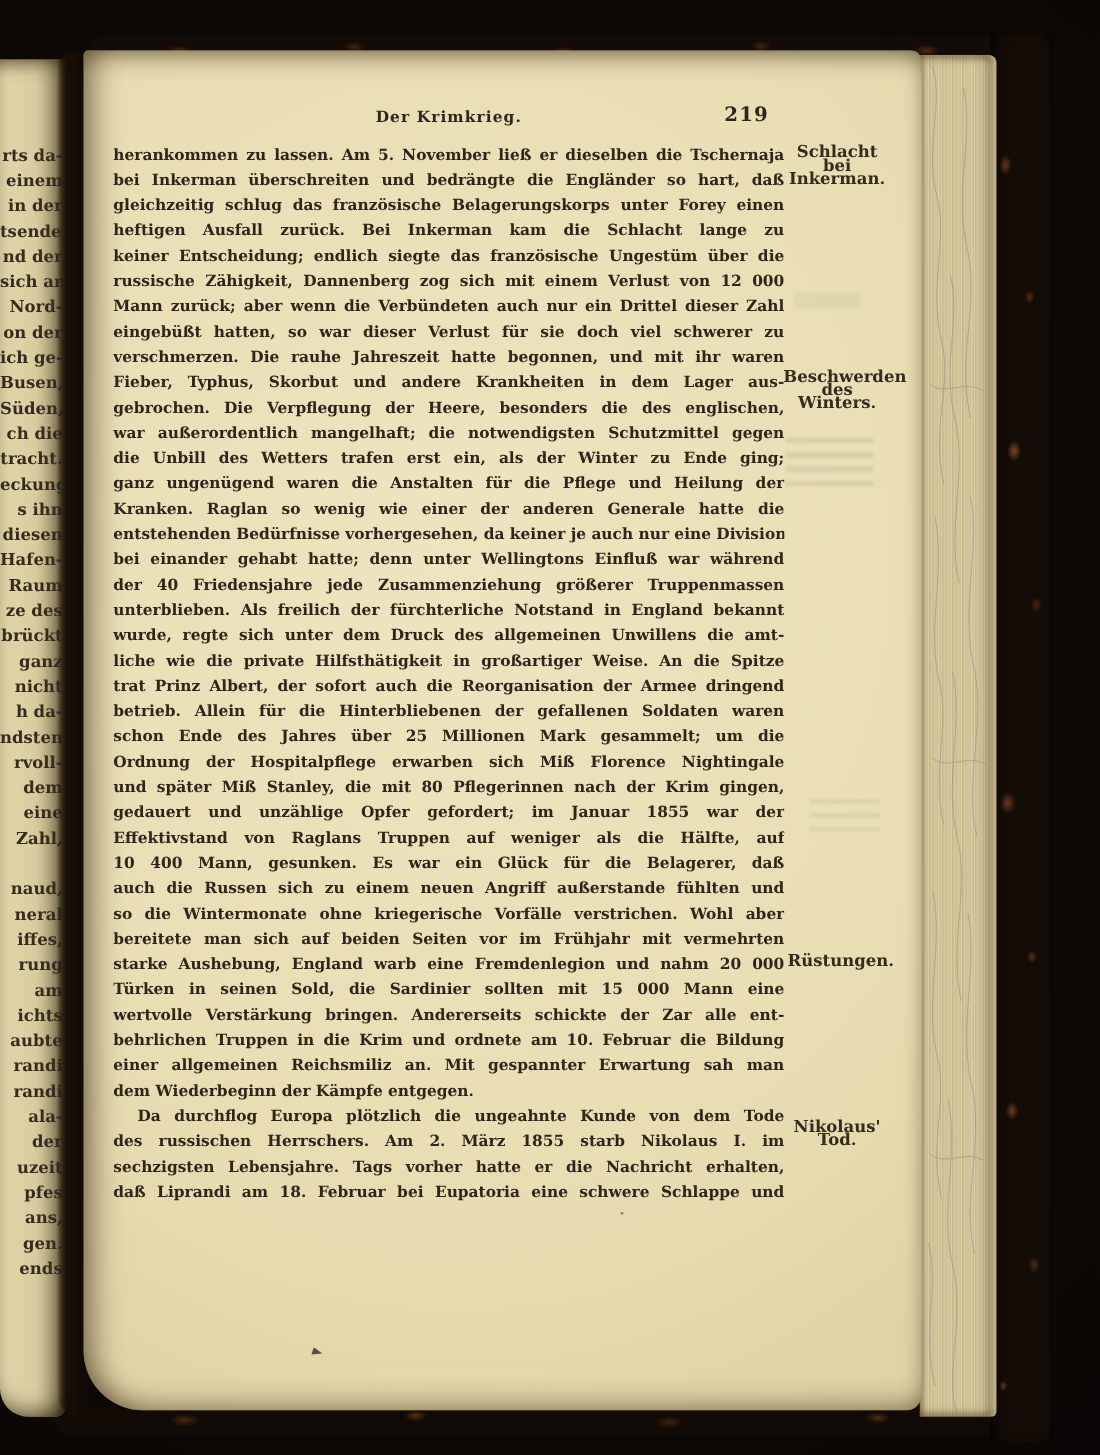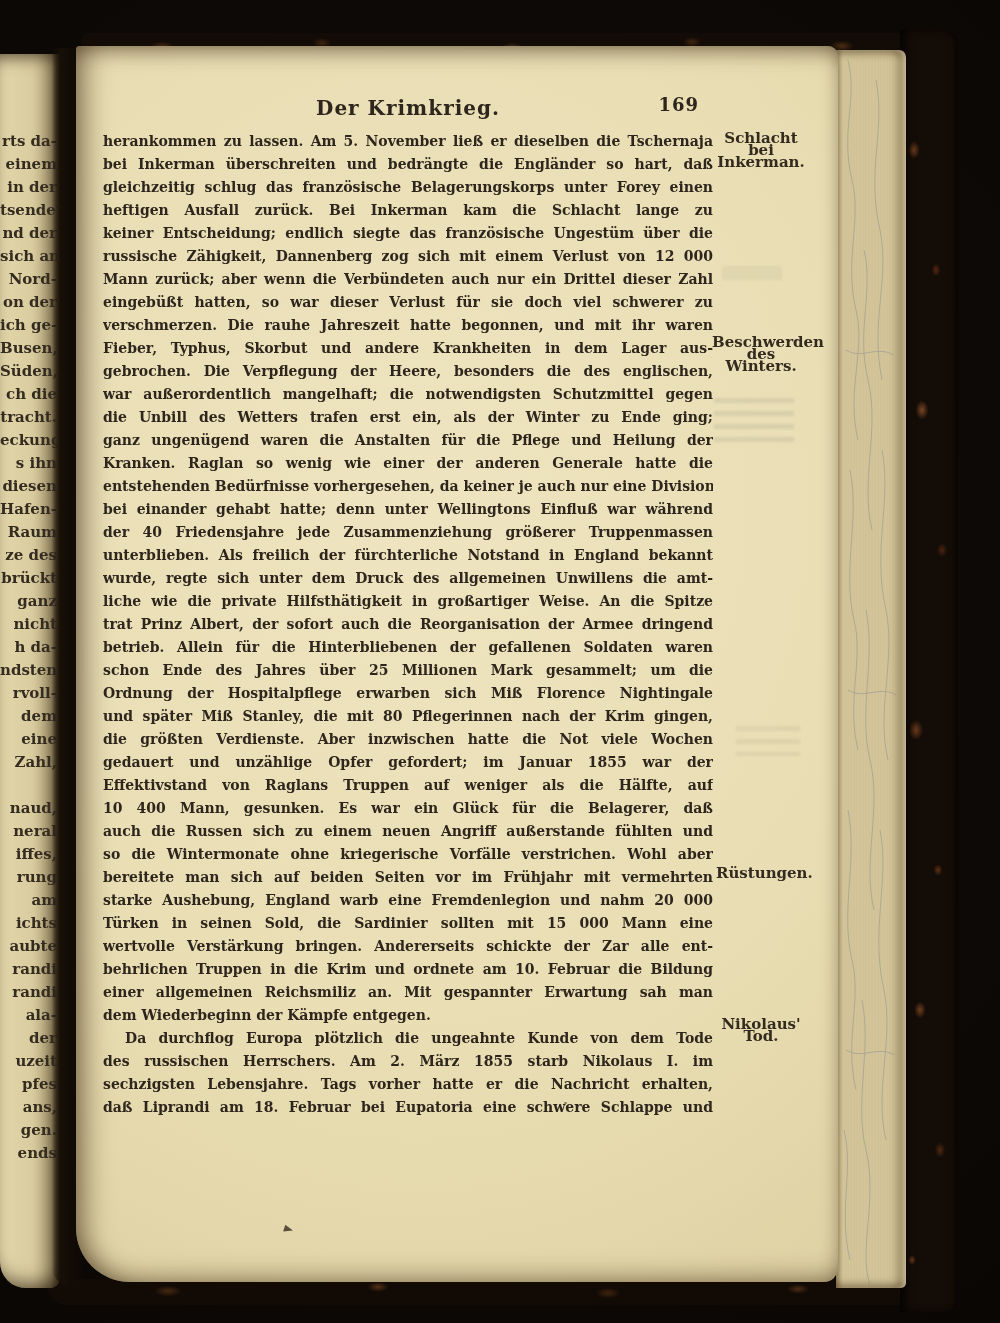--- a/index.html
+++ b/index.html
@@ -93,21 +93,21 @@
     background: radial-gradient(120% 85% at 45% 38%, #eee4c0 0%, #e8ddb2 55%, #ddd0a2 90%, #d4c697 100%);
     border-radius: 4px 10px 14px 54px;
     box-shadow: inset 22px 0 26px -12px rgba(55,35,12,0.5),
                 inset 0 18px 22px -14px rgba(55,35,12,0.55),
                 inset -12px 0 20px -14px rgba(55,35,12,0.3),
                 inset 0 -20px 26px -16px rgba(55,35,12,0.4);
     color: #2e261c;
   }
 
   .page-header { position: absolute; left: 27px; top: 50px; width: 610px; text-align: center; }
-  .running-title { font-size: 20px; font-weight: bold; letter-spacing: 1px; }
+  .running-title { font-size: 14px; font-weight: bold; letter-spacing: 1px; }
   .page-number { position: absolute; right: 14px; top: -2px; font-size: 18px; font-weight: bold; letter-spacing: 1px; }
 
   .body-text { position: absolute; left: 27px; top: 84px; width: 610px;
     font-size: 14px; font-weight: bold; line-height: 23px; overflow: hidden; }
   .body-text .line { text-align: justify; text-align-last: justify; height: 23px; white-space: nowrap; }
   .body-text .line.flush { text-align-last: left; }
   .body-text .line.indent { text-indent: 22px; }
 
   .margin-note {
     position: absolute; left: 636px; width: 98px;
@@ -213,21 +213,21 @@
       <div class="frag">gen.</div>
       <div class="frag">ends</div>
     </div>
 </div>
 
 <div class="gutter"></div>
 
 <div class="main-page">
   <div class="page-header">
     <span class="running-title">Der Krimkrieg.</span>
-    <span class="page-number">169</span>
+    <span class="page-number">219</span>
   </div>
 
   <div class="body-text">
       <div class="line">herankommen zu lassen. Am 5. November ließ er dieselben die Tschernaja</div>
       <div class="line">bei Inkerman überschreiten und bedrängte die Engländer so hart, daß</div>
       <div class="line">gleichzeitig schlug das französische Belagerungskorps unter Forey einen</div>
       <div class="line">heftigen Ausfall zurück. Bei Inkerman kam die Schlacht lange zu</div>
       <div class="line">keiner Entscheidung; endlich siegte das französische Ungestüm über die</div>
       <div class="line">russische Zähigkeit, Dannenberg zog sich mit einem Verlust von 12 000</div>
       <div class="line">Mann zurück; aber wenn die Verbündeten auch nur ein Drittel dieser Zahl</div>
@@ -243,21 +243,20 @@
       <div class="line">bei einander gehabt hatte; denn unter Wellingtons Einfluß war während</div>
       <div class="line">der 40 Friedensjahre jede Zusammenziehung größerer Truppenmassen</div>
       <div class="line">unterblieben. Als freilich der fürchterliche Notstand in England bekannt</div>
       <div class="line">wurde, regte sich unter dem Druck des allgemeinen Unwillens die amt-</div>
       <div class="line">liche wie die private Hilfsthätigkeit in großartiger Weise. An die Spitze</div>
       <div class="line">trat Prinz Albert, der sofort auch die Reorganisation der Armee dringend</div>
       <div class="line">betrieb. Allein für die Hinterbliebenen der gefallenen Soldaten waren</div>
       <div class="line">schon Ende des Jahres über 25 Millionen Mark gesammelt; um die</div>
       <div class="line">Ordnung der Hospitalpflege erwarben sich Miß Florence Nightingale</div>
       <div class="line">und später Miß Stanley, die mit 80 Pflegerinnen nach der Krim gingen,</div>
-      <div class="line">die größten Verdienste. Aber inzwischen hatte die Not viele Wochen</div>
       <div class="line">gedauert und unzählige Opfer gefordert; im Januar 1855 war der</div>
       <div class="line">Effektivstand von Raglans Truppen auf weniger als die Hälfte, auf</div>
       <div class="line">10 400 Mann, gesunken. Es war ein Glück für die Belagerer, daß</div>
       <div class="line">auch die Russen sich zu einem neuen Angriff außerstande fühlten und</div>
       <div class="line">so die Wintermonate ohne kriegerische Vorfälle verstrichen. Wohl aber</div>
       <div class="line">bereitete man sich auf beiden Seiten vor im Frühjahr mit vermehrten</div>
       <div class="line">starke Aushebung, England warb eine Fremdenlegion und nahm 20 000</div>
       <div class="line">Türken in seinen Sold, die Sardinier sollten mit 15 000 Mann eine</div>
       <div class="line">wertvolle Verstärkung bringen. Andererseits schickte der Zar alle ent-</div>
       <div class="line">behrlichen Truppen in die Krim und ordnete am 10. Februar die Bildung</div>

